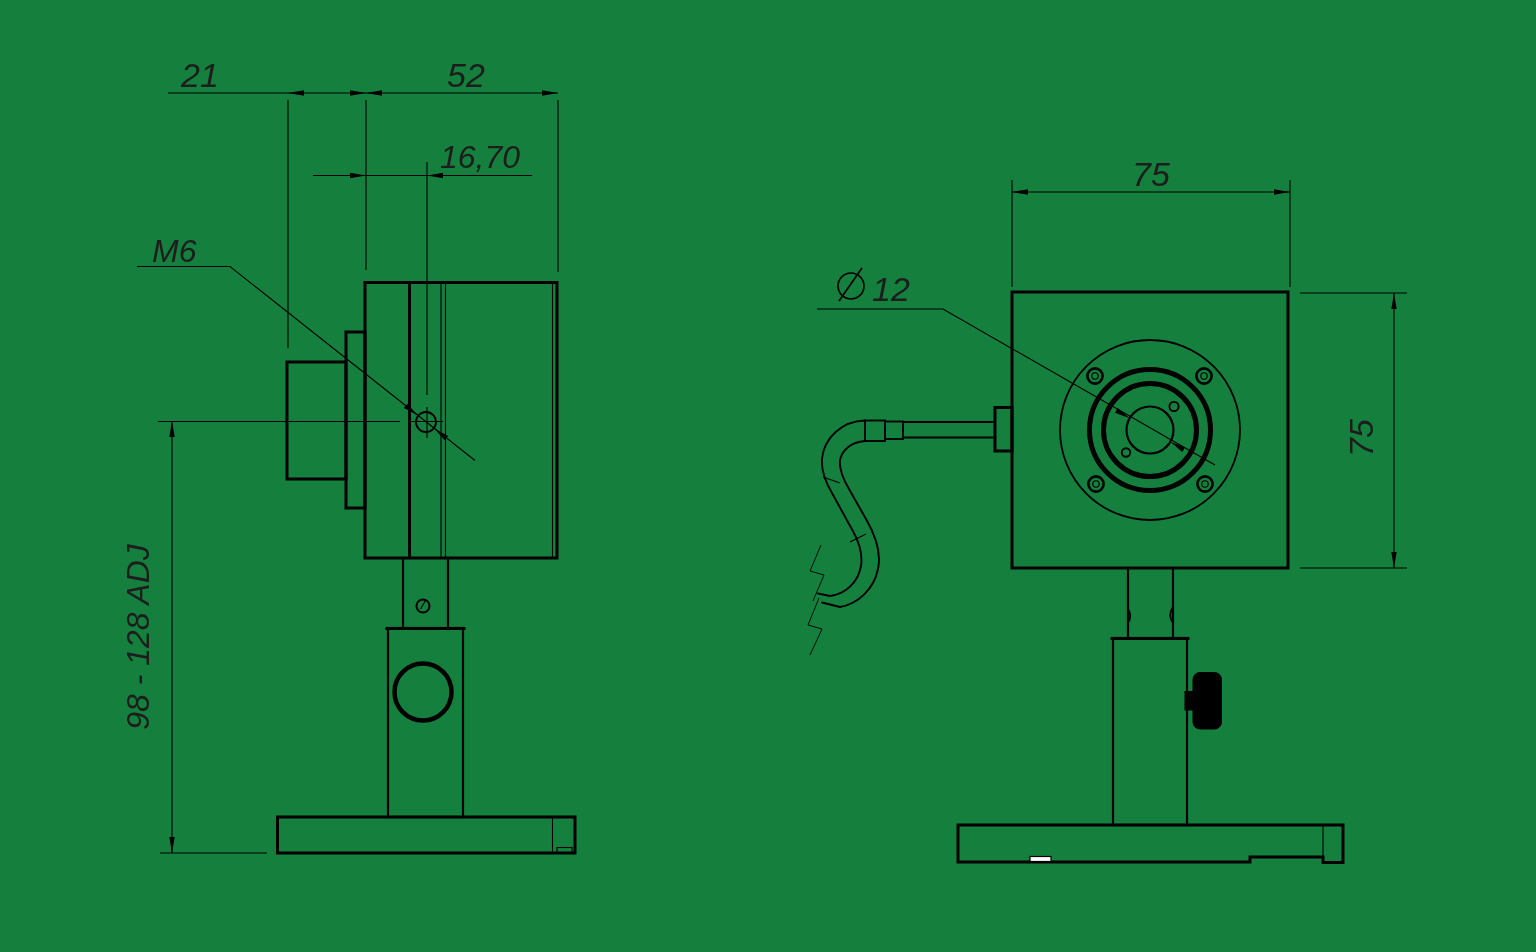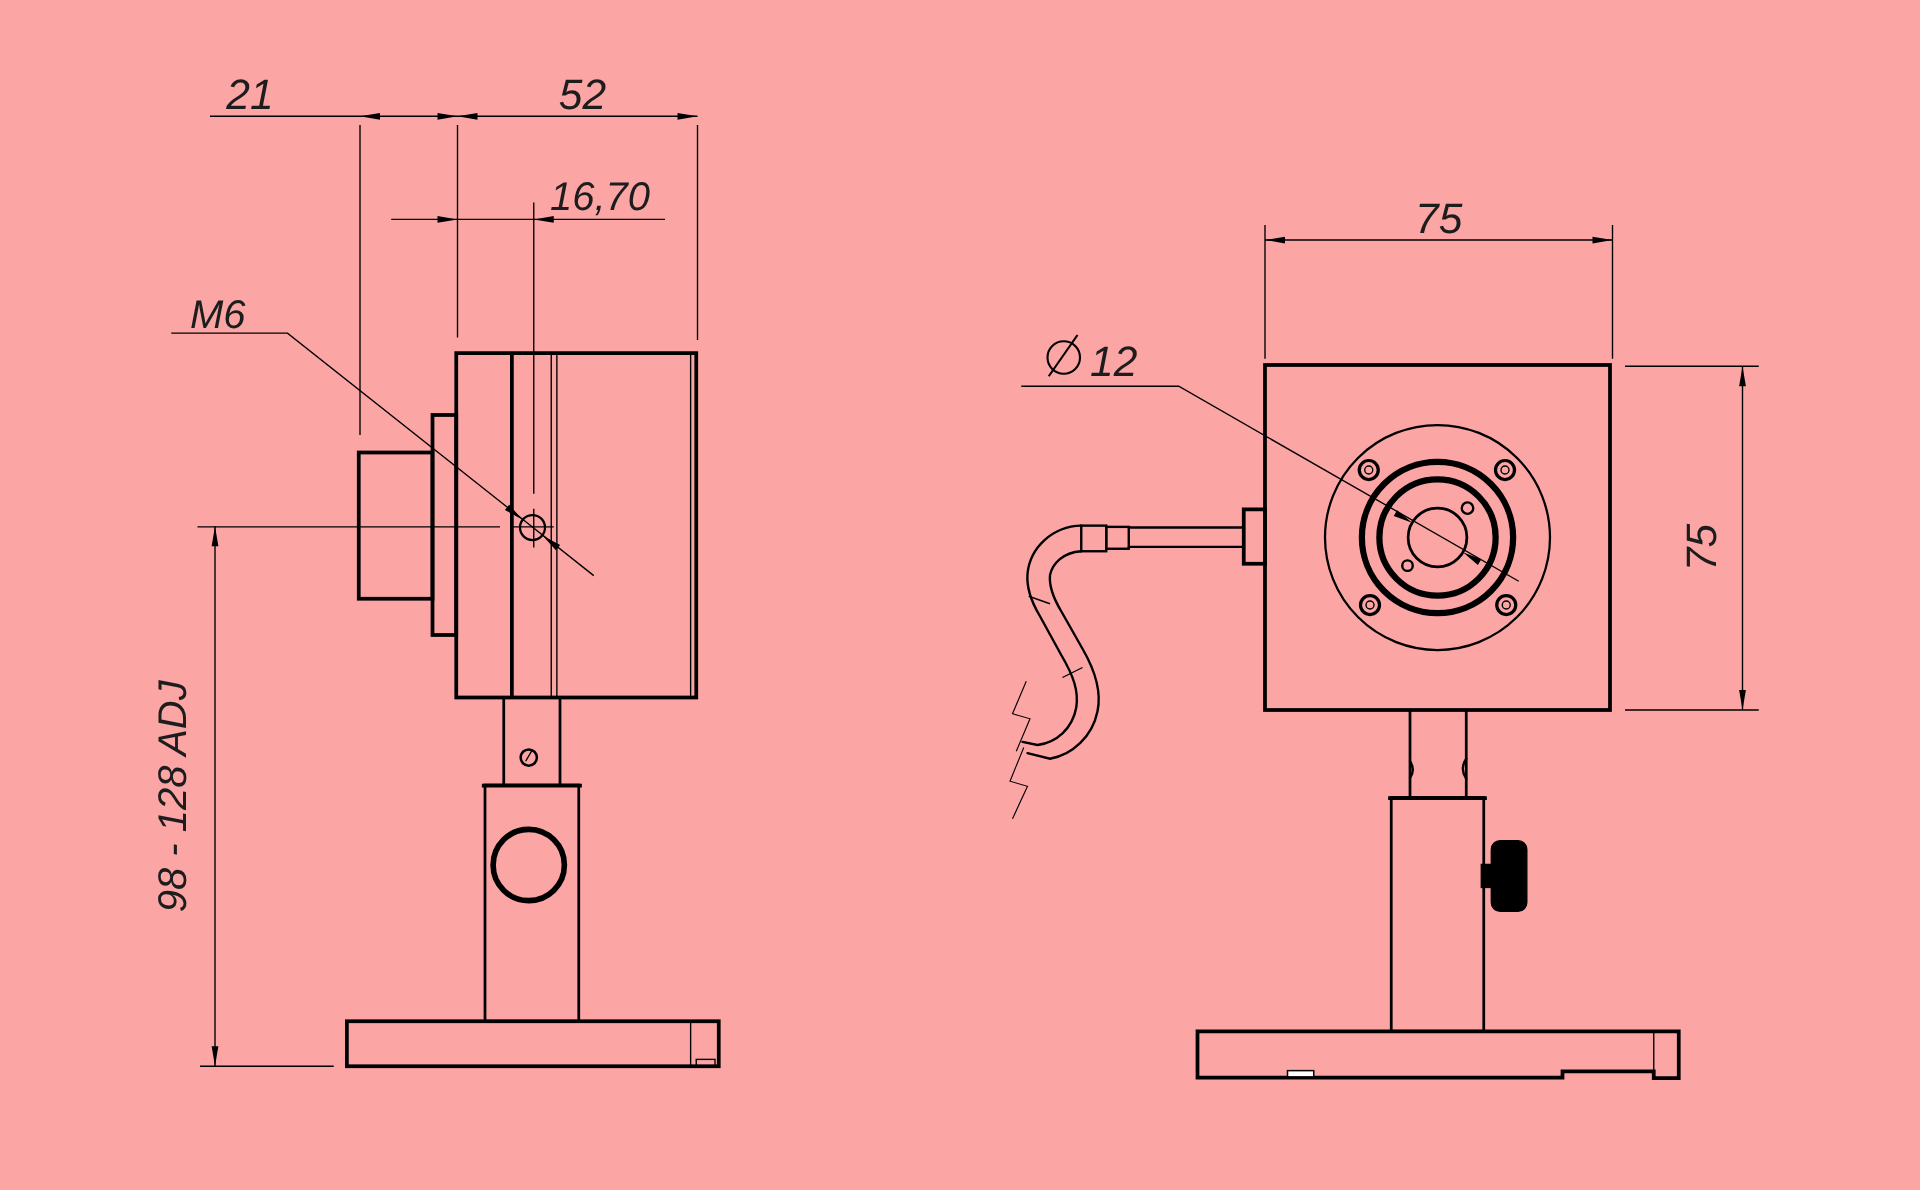--- a/index.html
+++ b/index.html
@@ -1,16 +1,16 @@
 <!DOCTYPE html>
 <html><head>
 <meta charset="utf-8">
 <style>
   html,body{margin:0;padding:0;background:#ffffff;}
-  .stage{position:relative;width:1536px;height:952px;background:#fca5a5;overflow:hidden;}
+  .stage{position:relative;width:1536px;height:952px;background:#15803d;overflow:hidden;}
   svg{display:block;}
   .ol  {stroke:#000;stroke-width:3;fill:none;stroke-linejoin:miter;stroke-linecap:square;}
   .ol2 {stroke:#000;stroke-width:2.2;fill:none;stroke-linecap:square;}
   .ring{stroke:#000;stroke-width:5;fill:none;}
   .med {stroke:#000;stroke-width:1.9;fill:none;stroke-linecap:round;}
   .thn {stroke:#000;stroke-width:1.1;fill:none;stroke-linecap:butt;}
   .hair{stroke:#000;stroke-width:0.9;fill:none;}
   .arr {fill:#000;stroke:none;}
   .blk {fill:#000;stroke:#000;}
   text{font-family:"Liberation Sans","DejaVu Sans",sans-serif;font-style:italic;fill:#1d1d1d;}

